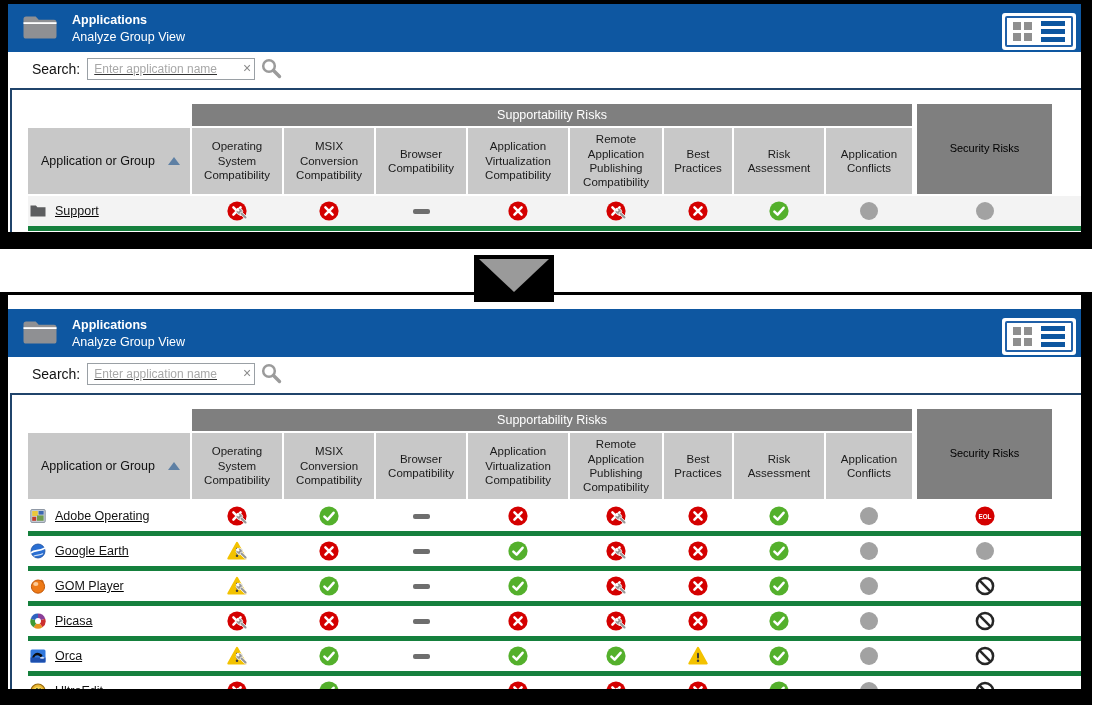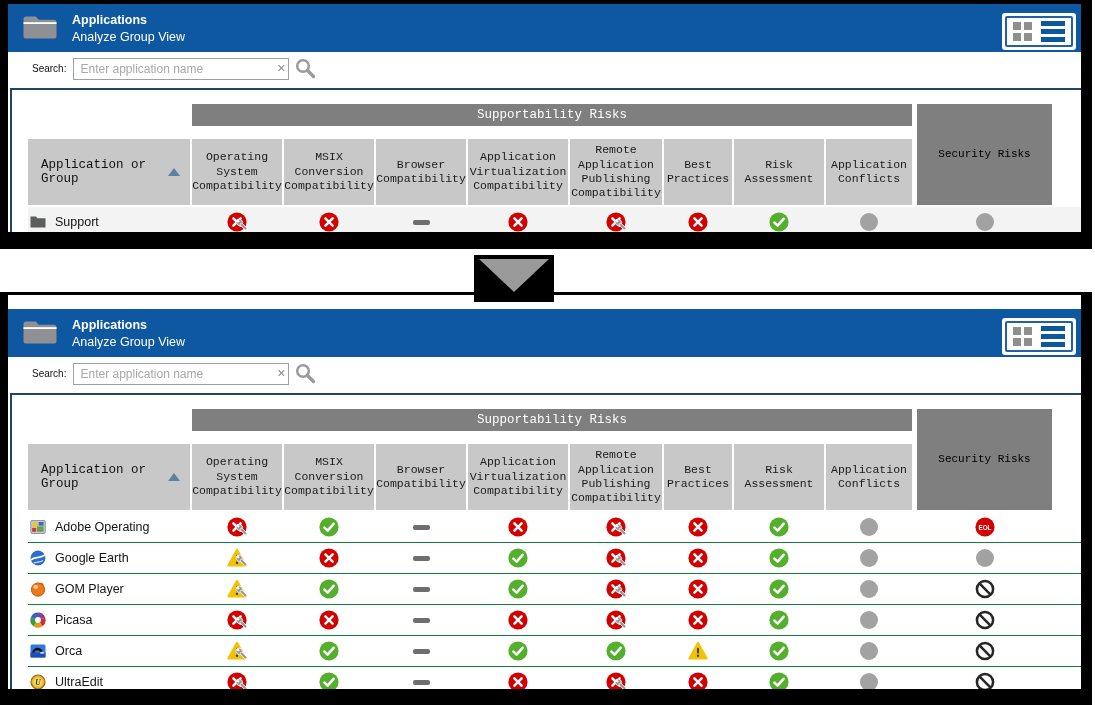--- a/index.html
+++ b/index.html
@@ -22,50 +22,50 @@
   .view-toggle{position:absolute;right:5px;top:9px;background:#fff;border-radius:3px;padding:3px;}
   .vt-inner{display:flex;align-items:center;gap:9px;border:2px solid #2060a8;border-radius:2px;padding:3px 6px;}
   .vt-btn{background:none;border:none;padding:0;margin:0;cursor:pointer;display:flex;}
   .grid-ic{display:grid;grid-template-columns:8px 8px;grid-gap:3px;}
   .grid-ic i{width:8px;height:8px;background:#8f8f8f;}
   .list-ic{display:flex;flex-direction:column;gap:3px;}
   .list-ic i{width:24px;height:5px;background:#0d56a0;}
 
   
   .searchbar{flex:none;height:33px;background:#fff;display:flex;align-items:center;padding-left:24px;}
-  .s-label{font-size:10px;color:#111;margin-right:7px;text-align:right;}
+  .s-label{font-size:14px;color:#111;margin-right:7px;text-align:right;}
   .s-box{position:relative;display:inline-flex;}
-  .s-box input{width:216px;height:22px;border:1px solid #9aa0a5;font:12px "Liberation Sans",sans-serif;
-               padding:0 20px 0 6px;color:#333;box-sizing:border-box;outline:none;}
+  .s-box input{width:168px;height:22px;border:1px solid #9aa0a5;font:12px "Liberation Sans",sans-serif;
+               padding:0 20px 0 6px;color:#333;box-sizing:border-box;outline:none;text-decoration:underline;}
   .s-box input::placeholder{color:#a8a8a8;}
   .s-clear{position:absolute;right:4px;top:50%;transform:translateY(-54%);color:#8a8a8a;
            font-size:14px;line-height:1;cursor:pointer;}
   .s-mag{margin-left:5px;display:flex;cursor:pointer;}
 
   
   .table-wrap{flex:1;background:#fff;overflow:hidden;padding-left:2px;}
   .tbl{border:2px solid #20446b;margin-top:3px;width:1056px;background:#fff;
        padding:14px 0 0 16px;box-sizing:content-box;}
   #p0 .tbl{height:170px;}
   #p1 .tbl{height:292px;}
 
   .grid{display:grid;grid-template-columns:162px 90px 90px 90px 100px 92px 68px 90px 86px 138px;column-gap:2px;}
-  .thead{grid-template-rows:22px 66px;row-gap:13px;font-family:Liberation Mono, monospace;}
+  .thead{grid-template-rows:22px 66px;row-gap:2px;}
   .band{grid-column:2 / span 8;grid-row:1;background:#7f7f7f;color:#fff;font-size:12.5px;
         display:flex;align-items:center;justify-content:center;}
   .col-head{background:#c8c8c8;font-size:11.5px;color:#1b1b1b;display:flex;align-items:center;
             justify-content:center;text-align:center;line-height:1.25;padding:2px 3px;box-sizing:border-box;}
   .sec-head{grid-column:10;grid-row:1 / span 2;background:#7f7f7f;color:#000000;font-size:11px;margin-left:3px;}
   .app-head{grid-column:1;grid-row:2;background:#c8c8c8;display:flex;align-items:center;
             font-size:12.5px;color:#111;padding-left:13px;box-sizing:border-box;justify-content:flex-end;}
   .sort-up{width:0;height:0;border-left:6px solid transparent;border-right:6px solid transparent;
            border-bottom:8px solid #5e80a4;margin-left:auto;margin-right:10px;}
 
   .tbody{margin-top:2px;}
-  .data-row{height:30px;align-items:center;border-bottom:1px solid #15803d;background:#fff;}
+  .data-row{height:30px;align-items:center;border-bottom:5px solid #15803d;background:#fff;text-decoration:underline;}
   .group-row{background:#f3f3f3;}
   .app-cell{display:flex;align-items:center;padding-left:2px;overflow:hidden;}
   .app-ic{width:16px;height:16px;display:flex;align-items:center;justify-content:center;flex:none;}
   .app-name{margin-left:9px;font-size:12.5px;color:#141414;white-space:nowrap;}
   .status-cell{display:flex;align-items:center;justify-content:center;}
   .status-cell.sec{margin-left:3px;}
   .st{position:relative;width:20px;height:20px;display:flex;align-items:center;justify-content:center;overflow:visible;}
   .st svg.base{display:block;}
   .st svg.wrench{position:absolute;left:8px;top:6px;}
   .dash{width:17px;height:5px;background:#6e6e6e;border-radius:2px;display:block;}

